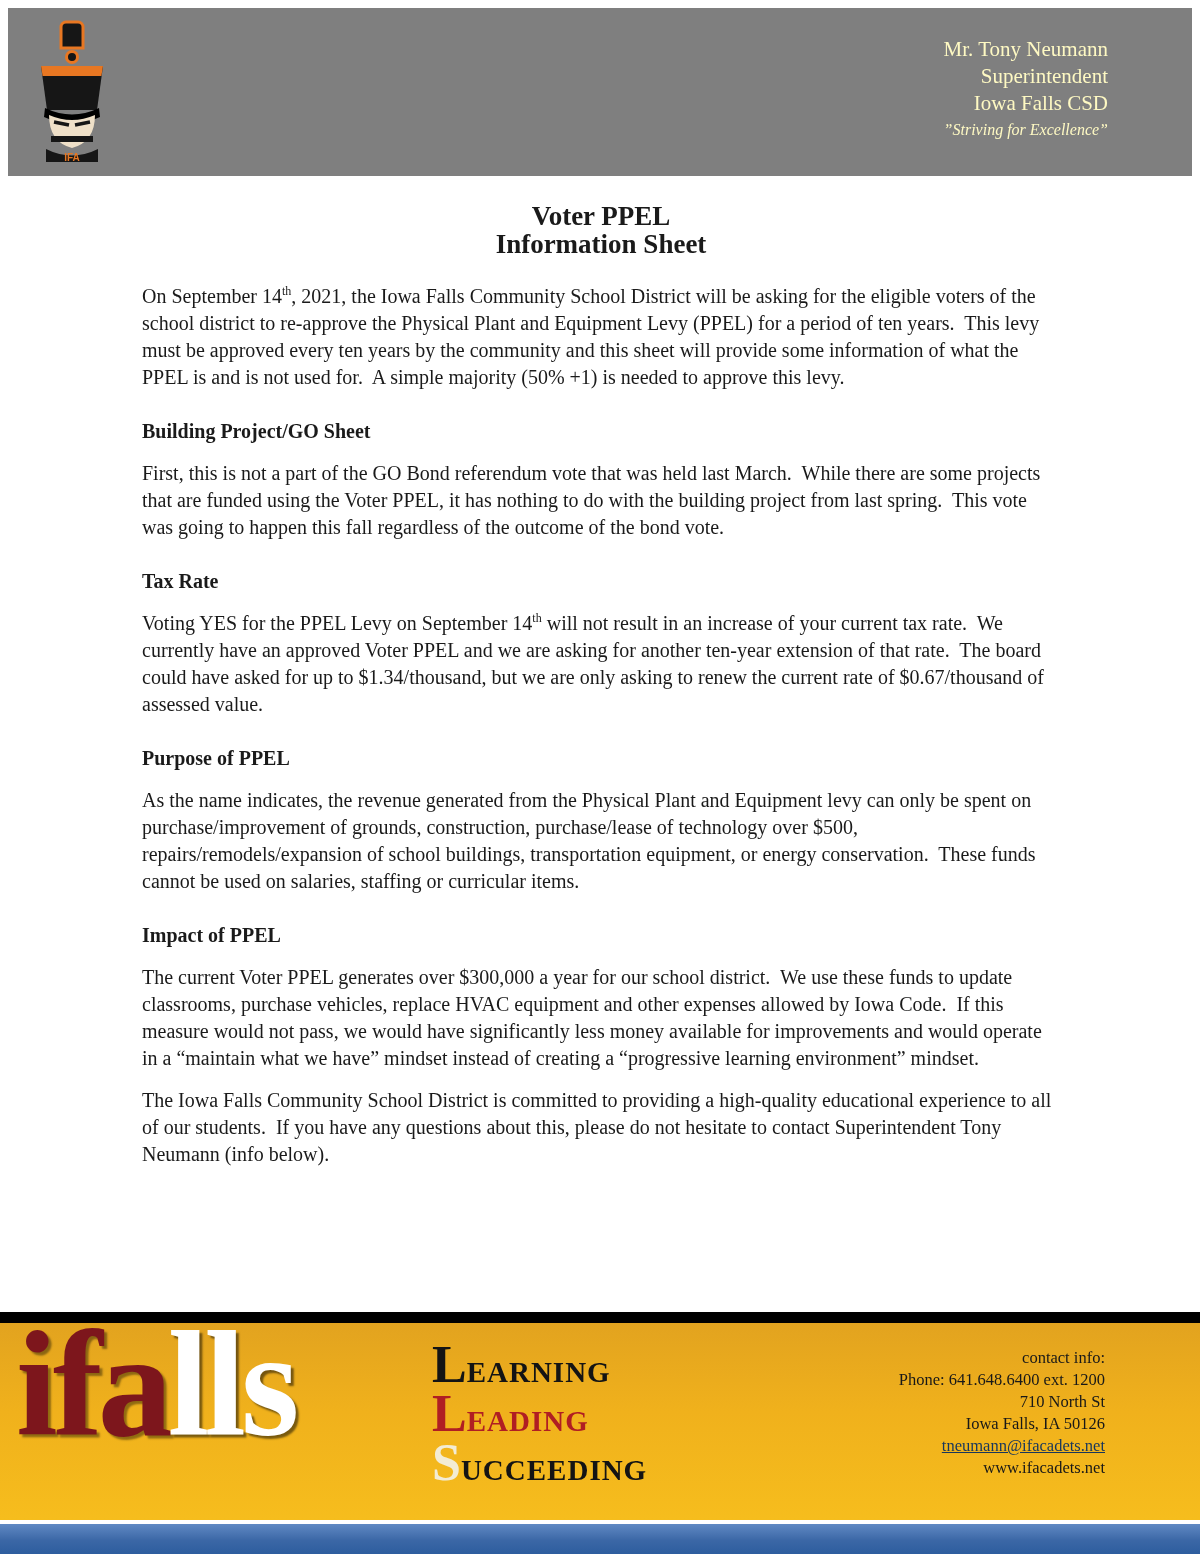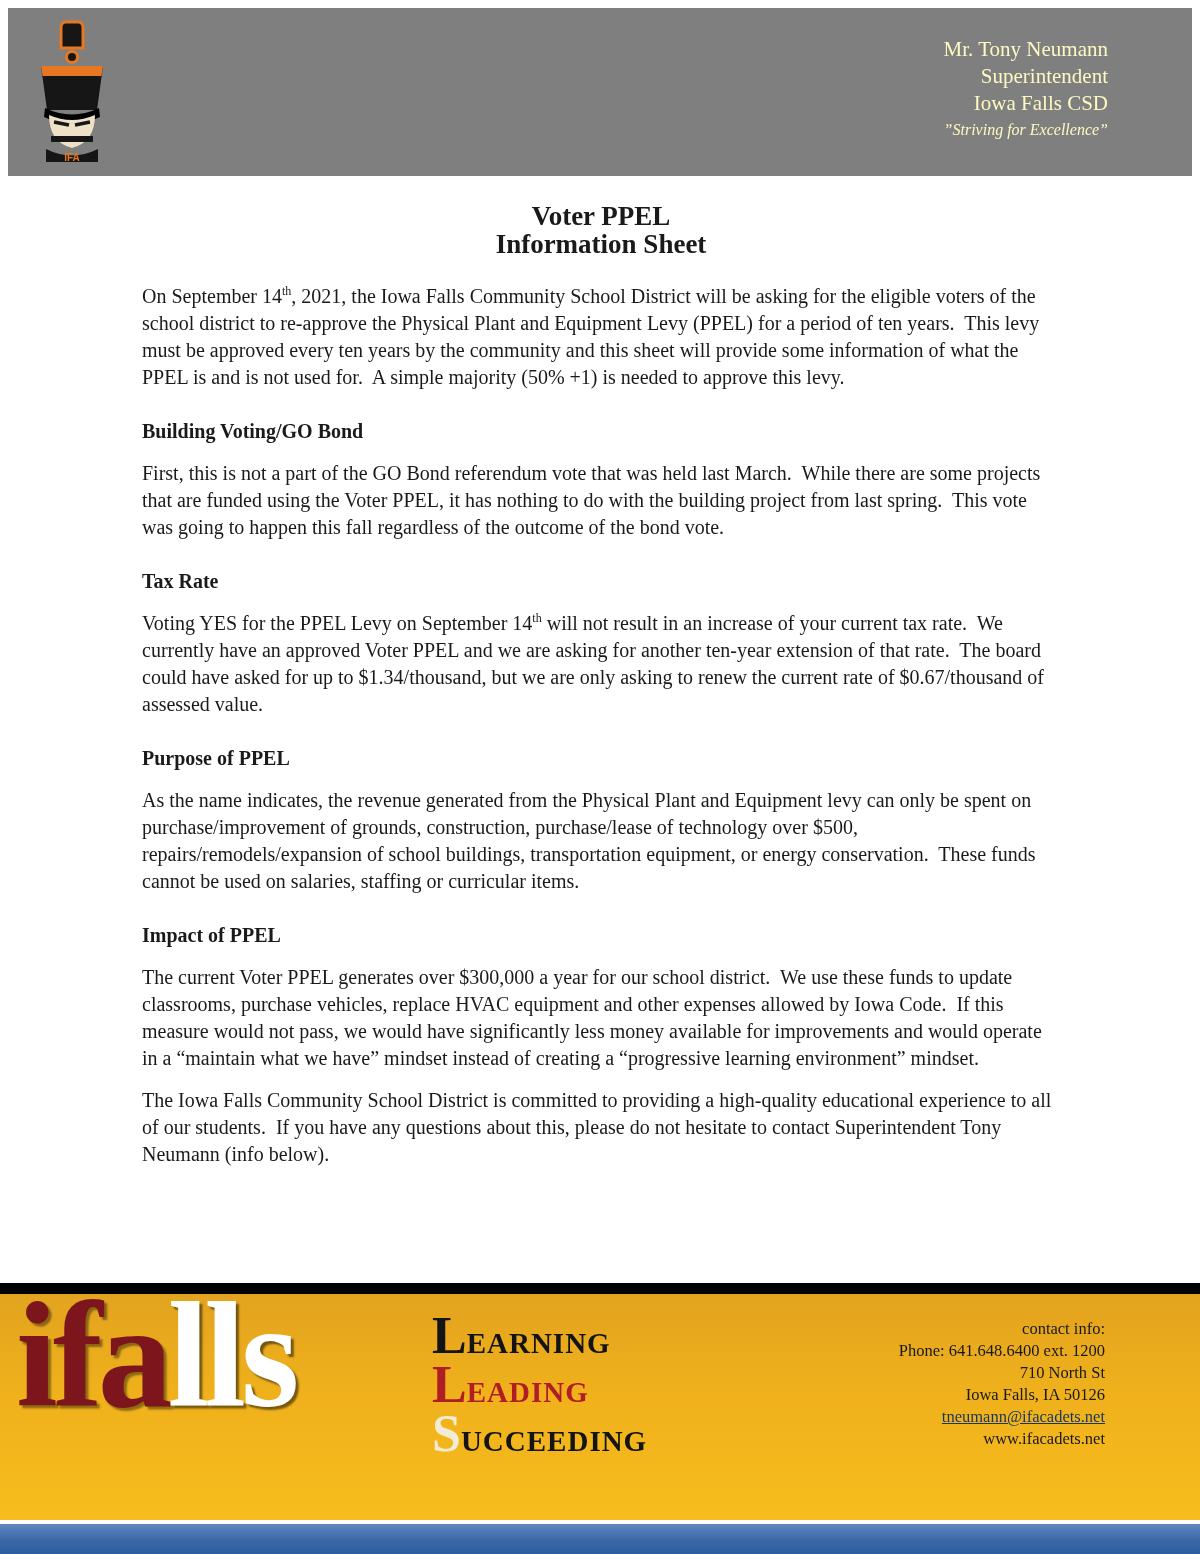--- a/index.html
+++ b/index.html
@@ -52,21 +52,21 @@
   }
   .intro { margin-top: 25px; }
   .sec-heading { font-size: 20px; line-height: 27px; font-weight: bold; margin-top: 27px; }
   sup { font-size: 0.6em; line-height: 0; vertical-align: super; }
 
   
   .footer { position: absolute; left: 0; right: 0; bottom: 0; }
   .bar-black { height: 11px; background: #000000; }
   .gold {
     position: relative;
-    height: 226px;
+    height: 197px;
     background: linear-gradient(180deg, #e2a31f 0%, #f0b11c 45%, #f6bd1d 100%);
   }
   .strip-white { height: 4px; background: #ffffff; }
   .bar-blue { height: 30px; background: linear-gradient(180deg, #6089c3 0%, #3b67a6 55%, #2d5d9e 100%); }
 
   .logo-lockup { position: absolute; left: 16px; top: 2px; }
   .ifalls-text {
     font-family: "Liberation Serif", serif;
     font-weight: bold;
     font-size: 150px;
@@ -150,21 +150,21 @@
   </div>
 
   <div class="content">
     <div class="doc-title">Voter PPEL</div>
     <div class="doc-title">Information Sheet</div>
 
     <p class="para intro"><span>On September 14</span><sup>th</sup><span>, 2021, the Iowa Falls Community School District will be asking for the eligible voters of the school district to re-approve the Physical Plant and Equipment Levy (PPEL) for a period of ten years.  This levy must be approved every ten years by the community and this sheet will provide some information of what the PPEL is and is not used for.  A simple majority (50% +1) is needed to approve this levy.</span></p>
 
     <div>
         <div>
-          <h3 class="sec-heading">Building Voting/GO Bond</h3>
+          <h3 class="sec-heading">Building Project/GO Sheet</h3>
           <p class="para"><span>First, this is not a part of the GO Bond referendum vote that was held last March.  While there are some projects that are funded using the Voter PPEL, it has nothing to do with the building project from last spring.  This vote was going to happen this fall regardless of the outcome of the bond vote.</span></p>
         </div>
         <div>
           <h3 class="sec-heading">Tax Rate</h3>
           <p class="para"><span>Voting YES for the PPEL Levy on September 14</span><sup>th</sup><span> will not result in an increase of your current tax rate.  We currently have an approved Voter PPEL and we are asking for another ten-year extension of that rate.  The board could have asked for up to $1.34/thousand, but we are only asking to renew the current rate of $0.67/thousand of assessed value.</span></p>
         </div>
         <div>
           <h3 class="sec-heading">Purpose of PPEL</h3>
           <p class="para"><span>As the name indicates, the revenue generated from the Physical Plant and Equipment levy can only be spent on purchase/improvement of grounds, construction, purchase/lease of technology over $500, repairs/remodels/expansion of school buildings, transportation equipment, or energy conservation.  These funds cannot be used on salaries, staffing or curricular items.</span></p>
         </div>

